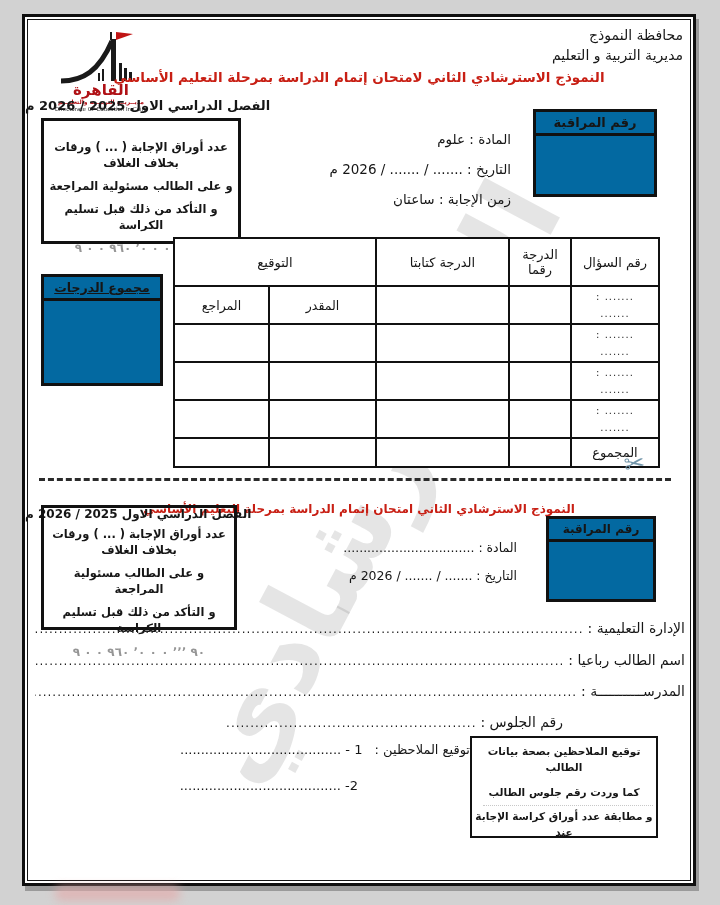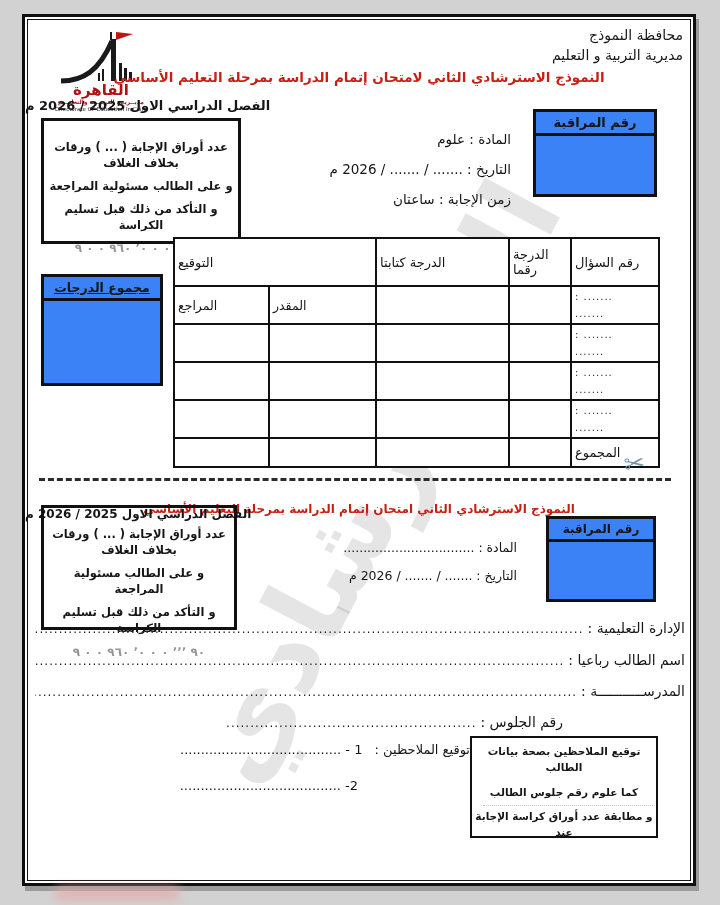--- a/index.html
+++ b/index.html
@@ -33,41 +33,41 @@
   .logo-sub-ar{color:#b01116;font-size:6px;font-weight:700;line-height:1.4;}
   .logo-sub-en{color:#222;font-size:5.5px;line-height:1.2;}
   
   .red-title{width:100%;text-align:center;color:#c81f14;font-weight:700;}
   .t1{top:52px;font-size:13.5px;padding-left:20px;}
   .t2{top:485px;font-size:12px;}
   .semester{width:100%;text-align:left;font-weight:700;}
   .s1{top:81px;font-size:13px;}
   .s2{top:490px;font-size:12px;}
   
-  .mbox{border:3px solid #111;background:#3b82f6;}
+  .mbox{border:3px solid #111;background:#0369a1;}
   .mbox .mhead{border-bottom:3px solid #111;text-align:center;font-weight:700;padding:3px 2px;}
   .mb1{top:92px;right:36px;width:118px;height:82px;}
   .mb1 .mhead{font-size:13px;}
   .mb2{top:499px;right:37px;width:104px;height:80px;}
   .mb2 .mhead{font-size:12px;}
   
   .nbox{border:3px solid #111;text-align:center;font-weight:700;font-size:11.5px;line-height:1.4;padding:18px 4px 2px;}
   .nb1{left:16px;top:101px;width:186px;height:100px;}
   .nb2{left:16px;top:488px;width:182px;height:99px;}
   .nbox .nline{margin-bottom:7px;}
   .nbox .nfaint{font-size:12px;opacity:.45;letter-spacing:2px;font-weight:700;margin-top:2px;}
   
   .cfields{font-size:13.5px;}
   .cf1{top:112px;right:182px;width:320px;}
   .cf2{top:521px;right:176px;width:320px;}
   .cfields .cline{margin-bottom:9px;line-height:1.55;}
   .cf2 .cline{font-size:12.5px;}
   
   table.grades{top:220px;right:33px;border-collapse:collapse;table-layout:fixed;background:#fff;}
-  .grades th,.grades td{border:2.5px solid #111;padding:0 3px;text-align:left;vertical-align:middle;font-weight:400;}
+  .grades th,.grades td{border:2.5px solid #111;padding:0 3px;text-align:center;vertical-align:middle;font-weight:400;}
   .grades .hrow{height:48px;font-size:13px;}
   .grades .brow{height:38px;}
   .grades .trow{height:29px;}
   .qcell{font-size:10px;color:#2a2a2a;line-height:1.7;letter-spacing:1px;}
   .signlbl{font-size:12.5px;}
   .totallbl{font-size:13px;}
   
   .tbox{left:16px;top:257px;width:116px;height:106px;text-decoration:underline;}
   .tbox .mhead{font-size:12.5px;}
   
@@ -250,21 +250,21 @@
     <span class="flabel">المدرســـــــــــة :</span>
     <span class="dots">..........................................................................................................................................................................</span>
   </div>
   <div class="abs sfield sf4">
     <span class="flabel">رقم الجلوس :</span>
     <span class="dots">................................................................................</span>
   </div>
 
   <div class="abs obox">
     <div class="oline">توقيع الملاحظين بصحة بيانات الطالب</div>
-    <div class="oline">كما علوم رقم جلوس الطالب</div>
+    <div class="oline">كما وردت رقم جلوس الطالب</div>
     <div class="oline">و مطابقة عدد أوراق كراسة الإجابة عند</div>
   </div>
 
   <div class="abs sig">
     <div class="sigrow">
       <span class="siglabel">توقيع الملاحظين :</span>
       <span>1 - .......................................</span>
     </div>
     <div class="sigrow sigrow2">
       <span>2- .......................................</span>

